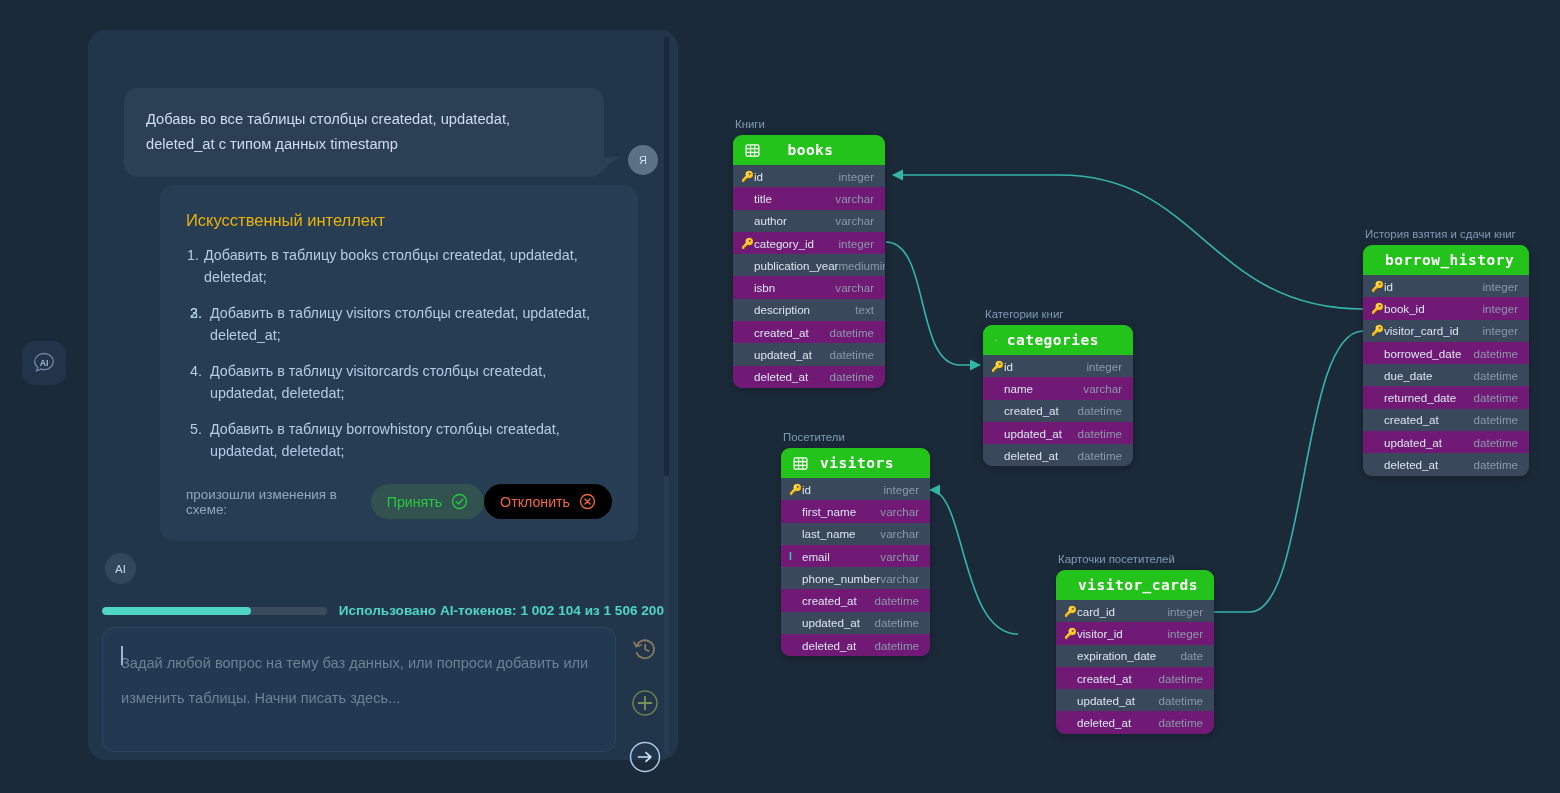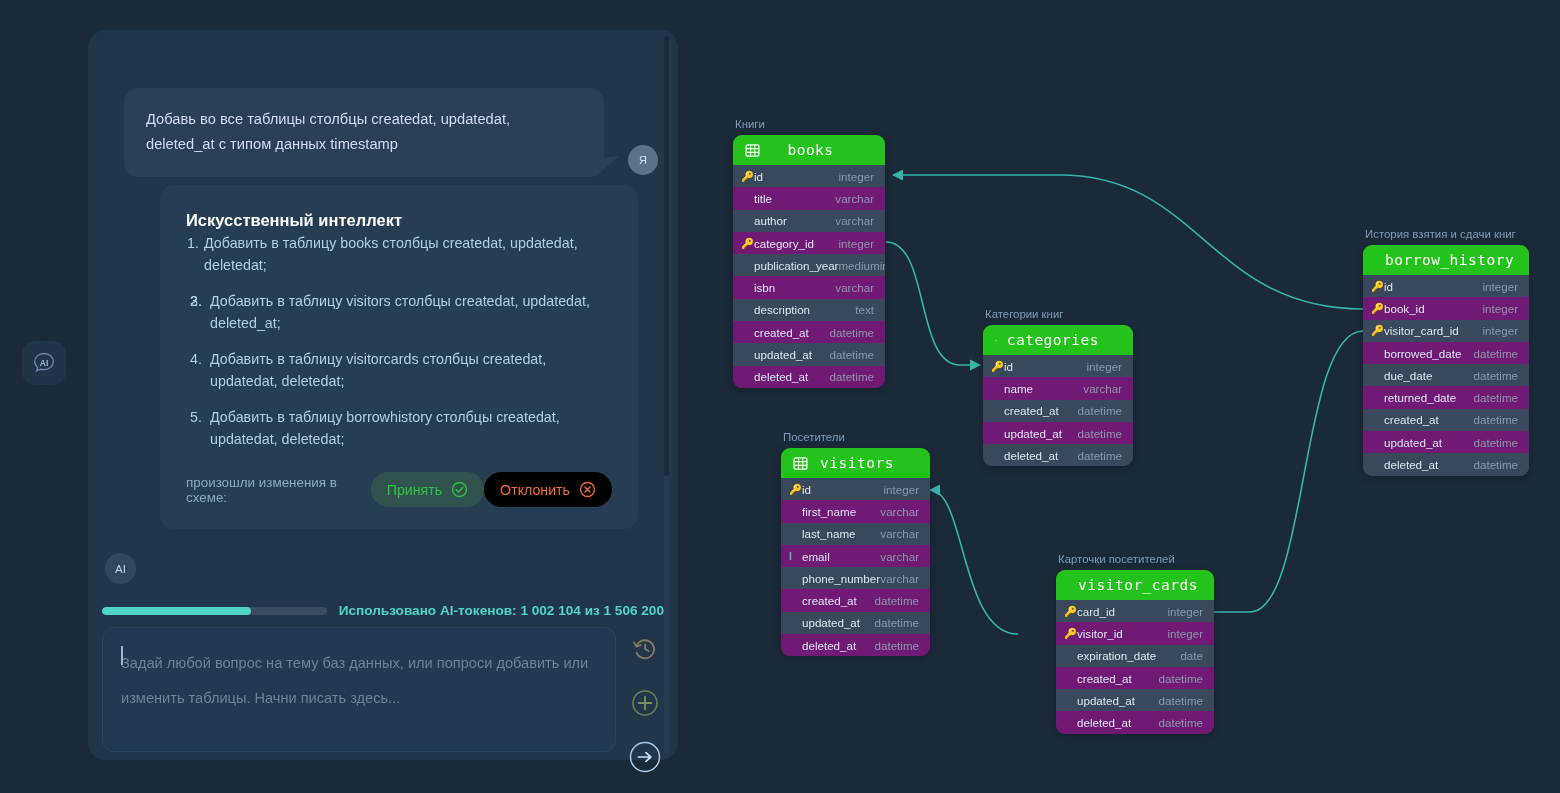--- a/index.html
+++ b/index.html
@@ -62,21 +62,21 @@
 
   
   .ai-card {
     position: absolute; left: 72px; top: 155px;
     width: 478px;
     background: #273d53;
     border-radius: 14px;
     padding: 26px 26px 22px 26px;
   }
   .ai-card-title {
-    color: #ffffff; font-size: 16.5px; font-weight: 700; margin-bottom: 2px;
+    color: #eab308; font-size: 16.5px; font-weight: 400; margin-bottom: 14px;
   }
   .ai-list { list-style: none; }
   .ai-list li {
     color: #b3cde4; font-size: 14.3px; line-height: 22px;
     margin-bottom: 14px; padding-left: 24px; position: relative;
     text-indent: 0;
   }
   .ai-list li .num {
     position: absolute; left: 4px; top: 0; color: #b3cde4;
   }
@@ -143,21 +143,21 @@
   .table-body {
     border-radius: 9px; overflow: hidden;
     background: #2b3949;
     box-shadow: 0 2px 8px rgba(0,0,0,0.25);
   }
   .table-head {
     background: #24c31b; color: #ffffff;
     height: 30px; display: flex; align-items: center; gap: 10px;
     padding: 8px 12px;
     font-family: "DejaVu Sans Mono", monospace;
-    font-size: 14.5px; font-weight: 400; letter-spacing: .5px;
+    font-size: 14.5px; font-weight: 700; letter-spacing: .5px;
   }
   .table-head .tname { flex: 1; text-align: center; padding-right: 22px; }
   .row {
     height: 22.3px; display: flex; align-items: center;
     padding: 0 11px 0 8px; font-size: 11.6px;
   }
   .row.alt { background: #39485b; }
   .row.base { background: #701a75; }
   .row .keyslot { width: 13px; flex: 0 0 13px; display:flex; align-items:center; }
   .row .cname { color: #dbe6f1; flex: 1; }

